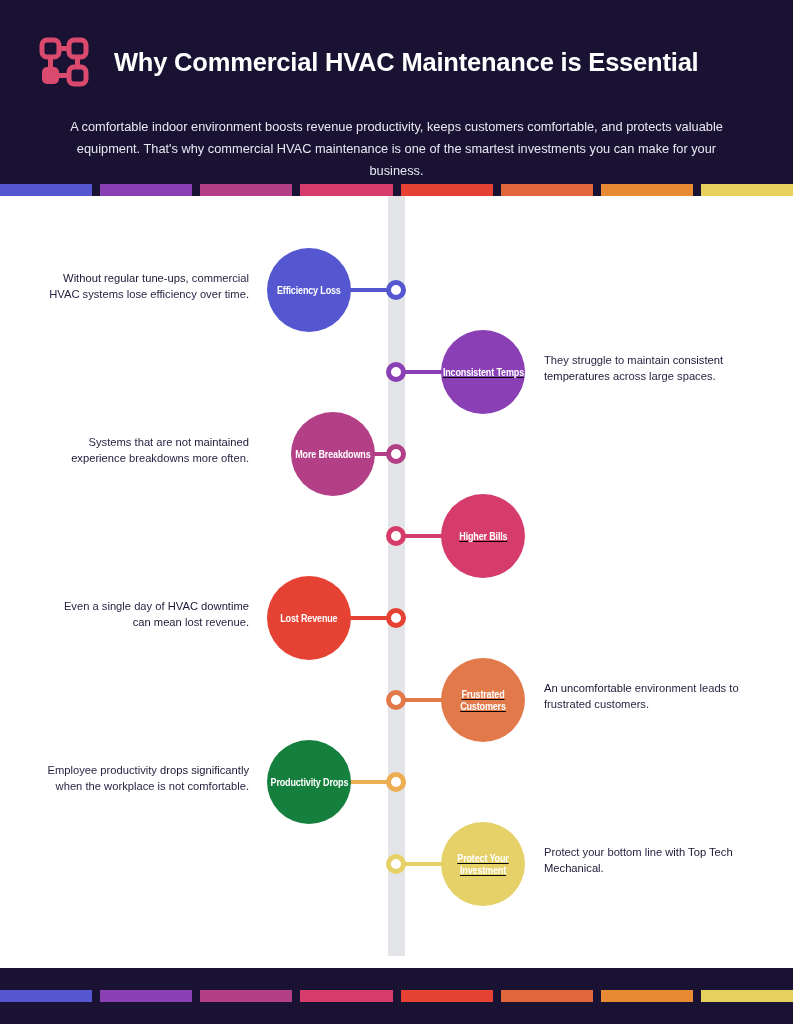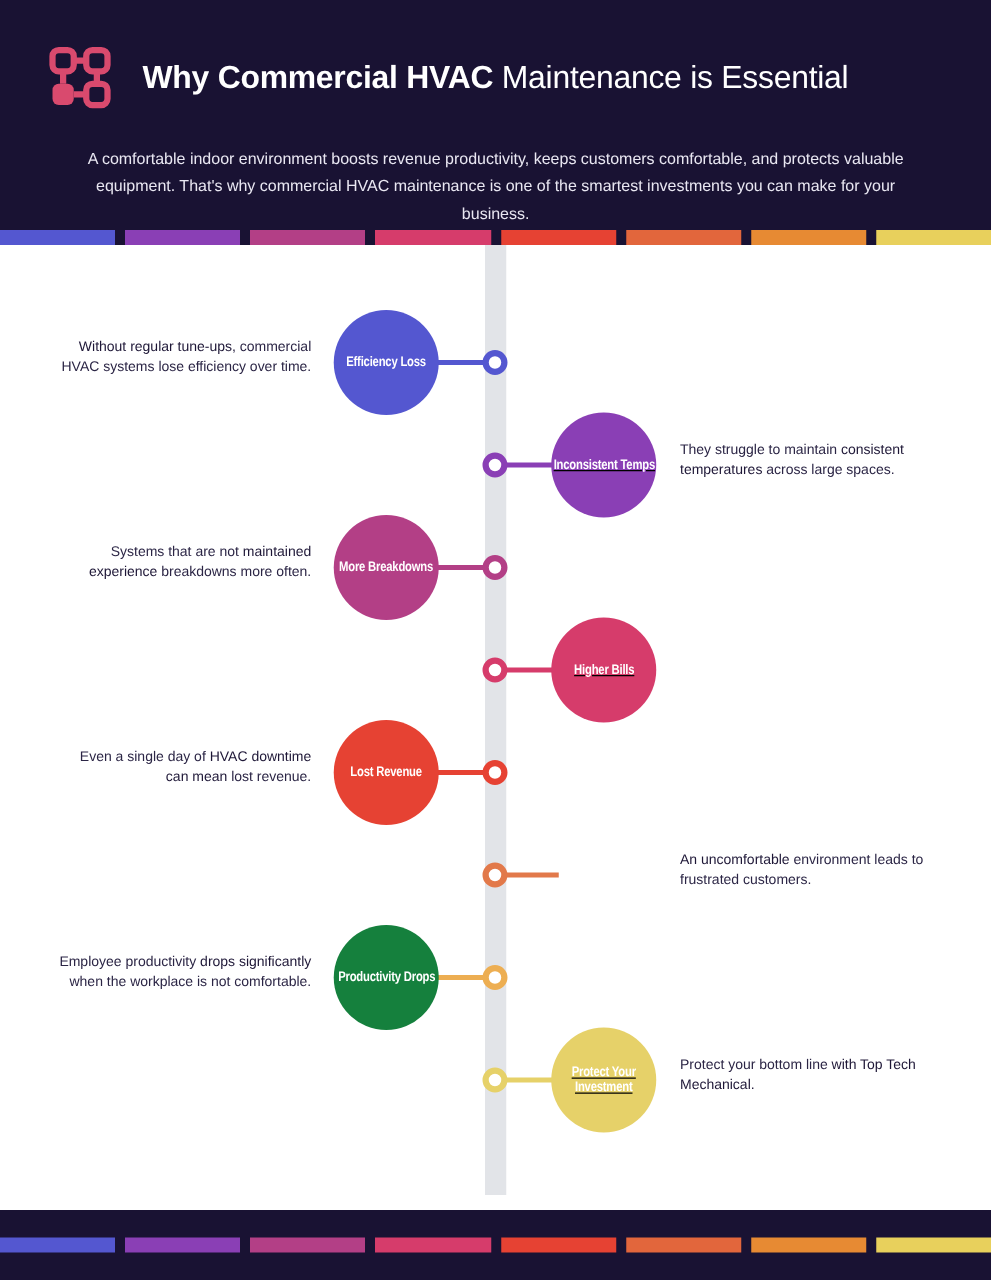--- a/index.html
+++ b/index.html
@@ -25,21 +25,21 @@
     padding-top:34px;
   }
   .logo-icon { flex:0 0 auto; width:56px; height:56px; }
   .title {
     color:#ffffff;
     font-size:25.5px;
     letter-spacing:-0.2px;
     white-space:nowrap;
   }
   .title .bold { font-weight:bold; }
-  .title .light { font-weight:400;text-align:center; }
+  .title .light { font-weight:700;text-align:center; }
 
   .subtitle {
     color:#e9e7f2;
     font-size:12.8px;
     line-height:1.72;
     text-align:center;
     padding:0 28px;
     margin-top:26px;
   }
 
@@ -194,21 +194,21 @@
     <div class="row right" style="top: 134px;">
       <div class="connector" style="background: rgb(138, 63, 181);"></div>
       <div class="circle" style="background: rgb(138, 63, 181);">
         <span class="circle-label">Inconsistent Temps</span>
       </div>
       <div class="marker" style="border-color: rgb(138, 63, 181);"></div>
       <div class="desc right">They struggle to maintain <b>consistent temperatures</b> across large spaces.</div>
     </div>
     <div class="row left" style="top: 216px;">
       <div class="connector" style="background: rgb(179, 63, 134);"></div>
-      <div class="circle" style="background: rgb(179, 63, 134);">
+      <div class="circle" style="background: rgb(179, 63, 134); margin-left: 24px;">
         <span class="circle-label">More Breakdowns</span>
       </div>
       <div class="marker" style="border-color: rgb(179, 63, 134);"></div>
       <div class="desc left">Systems that are not <b>maintained experience</b> breakdowns  more often.</div>
     </div>
     <div class="row right" style="top: 298px;">
       <div class="connector" style="background: rgb(214, 60, 107);"></div>
       <div class="circle" style="background: rgb(214, 60, 107);">
         <span class="circle-label">Higher Bills</span>
       </div>
@@ -217,20 +217,23 @@
     <div class="row left" style="top: 380px;">
       <div class="connector" style="background: rgb(230, 66, 51);"></div>
       <div class="circle" style="background: rgb(230, 66, 51);">
         <span class="circle-label">Lost Revenue</span>
       </div>
       <div class="marker" style="border-color: rgb(230, 66, 51);"></div>
       <div class="desc left">Even a single day of <b>HVAC downtime can mean</b> lost revenue.</div>
     </div>
     <div class="row right" style="top: 462px;">
       <div class="connector" style="background: rgb(226, 121, 74);"></div>
+      <div class="circle" style="background: rgb(226, 121, 74);">
+        <span class="circle-label wrap">Frustrated Customers</span>
+      </div>
       <div class="marker" style="border-color: rgb(226, 121, 74);"></div>
       <div class="desc right"><b>An uncomfortable</b> environment leads  to frustrated customers.</div>
     </div>
     <div class="row left" style="top: 544px;">
       <div class="connector" style="background: rgb(237, 174, 82);"></div>
       <div class="circle" style="background: #15803d;">
         <span class="circle-label">Productivity Drops</span>
       </div>
       <div class="marker" style="border-color: rgb(237, 174, 82);"></div>
       <div class="desc left">Employee productivity <b>drops significantly</b> when the workplace  is not comfortable.</div>

